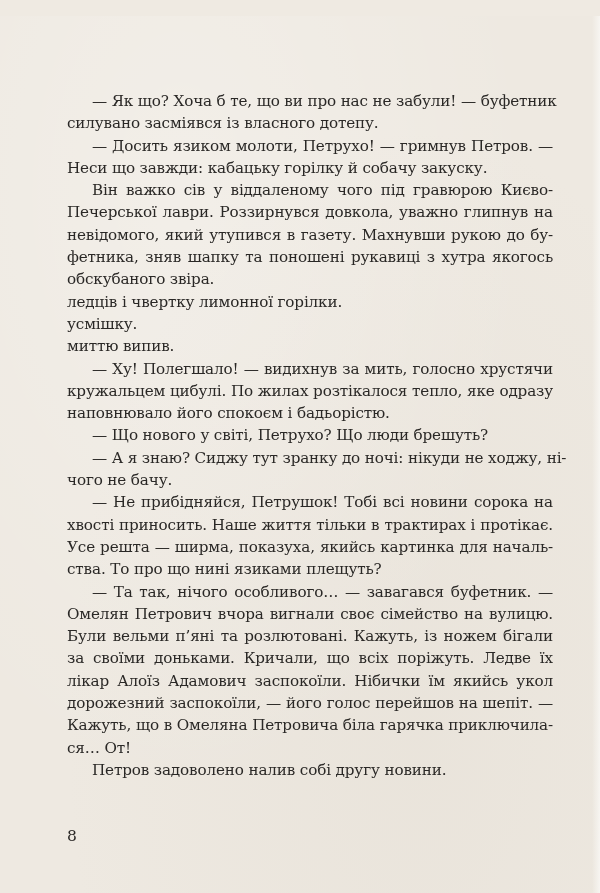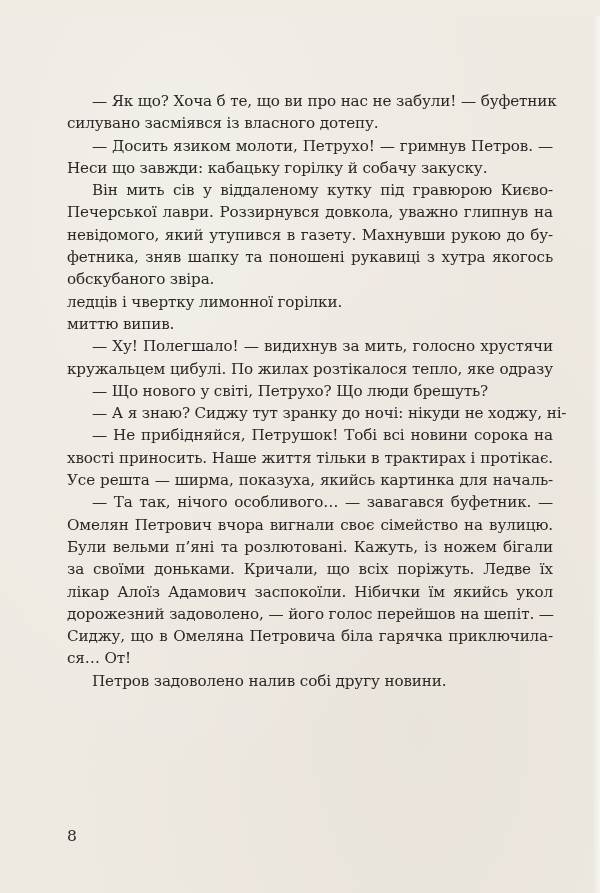--- a/index.html
+++ b/index.html
@@ -65,39 +65,43 @@
 <body>
 
 <div class="page">
   <div class="edge-right"></div>
 
   <div class="text-block">
     <span class="line indent">— Як що? Хоча б те, що ви про нас не забули! — буфетник</span>
     <span class="line last">силувано засміявся із власного дотепу.</span>
     <span class="line indent">— Досить язиком молоти, Петрухо! — гримнув Петров. —</span>
     <span class="line last">Неси що завжди: кабацьку горілку й собачу закуску.</span>
-    <span class="line indent">Він мить сів у віддаленому кутку під гравюрою Києво-</span>
+    <span class="line indent">Він важко сів у віддаленому чого під гравюрою Києво-</span>
     <span class="line">Печерської лаври. Роззирнувся довкола, уважно глипнув на</span>
     <span class="line">невідомого, який утупився в газету. Махнувши рукою до бу-</span>
     <span class="line">фетника, зняв шапку та поношені рукавиці з хутра якогось</span>
     <span class="line last">обскубаного звіра.</span>
     <span class="line last">ледців і чвертку лимонної горілки.</span>
+    <span class="line last">усмішку.</span>
     <span class="line last">миттю випив.</span>
     <span class="line indent">— Ху! Полегшало! — видихнув за мить, голосно хрустячи</span>
     <span class="line">кружальцем цибулі. По жилах розтікалося тепло, яке одразу</span>
+    <span class="line last">наповнювало його спокоєм і бадьорістю.</span>
     <span class="line indent last">— Що нового у світі, Петрухо? Що люди брешуть?</span>
     <span class="line indent">— А я знаю? Сиджу тут зранку до ночі: нікуди не ходжу, ні-</span>
+    <span class="line last">чого не бачу.</span>
     <span class="line indent">— Не прибідняйся, Петрушок! Тобі всі новини сорока на</span>
     <span class="line">хвості приносить. Наше життя тільки в трактирах і протікає.</span>
     <span class="line">Усе решта — ширма, показуха, якийсь картинка для началь-</span>
+    <span class="line last">ства. То про що нині язиками плещуть?</span>
     <span class="line indent">— Та так, нічого особливого… — завагався буфетник. —</span>
     <span class="line">Омелян Петрович вчора вигнали своє сімейство на вулицю.</span>
     <span class="line">Були вельми п’яні та розлютовані. Кажуть, із ножем бігали</span>
     <span class="line">за своїми доньками. Кричали, що всіх поріжуть. Ледве їх</span>
     <span class="line">лікар Алоїз Адамович заспокоїли. Нібички їм якийсь укол</span>
-    <span class="line">дорожезний задоволено, — його голос перейшов на шепіт. —</span>
-    <span class="line">Сиджу, що в Омеляна Петровича біла гарячка приключила-</span>
+    <span class="line">дорожезний заспокоїли, — його голос перейшов на шепіт. —</span>
+    <span class="line">Кажуть, що в Омеляна Петровича біла гарячка приключила-</span>
     <span class="line last">ся… От!</span>
     <span class="line indent last">Петров задоволено налив собі другу новини.</span>
   </div>
 
   <div class="page-number">8</div>
 </div>
 
 </body></html>

